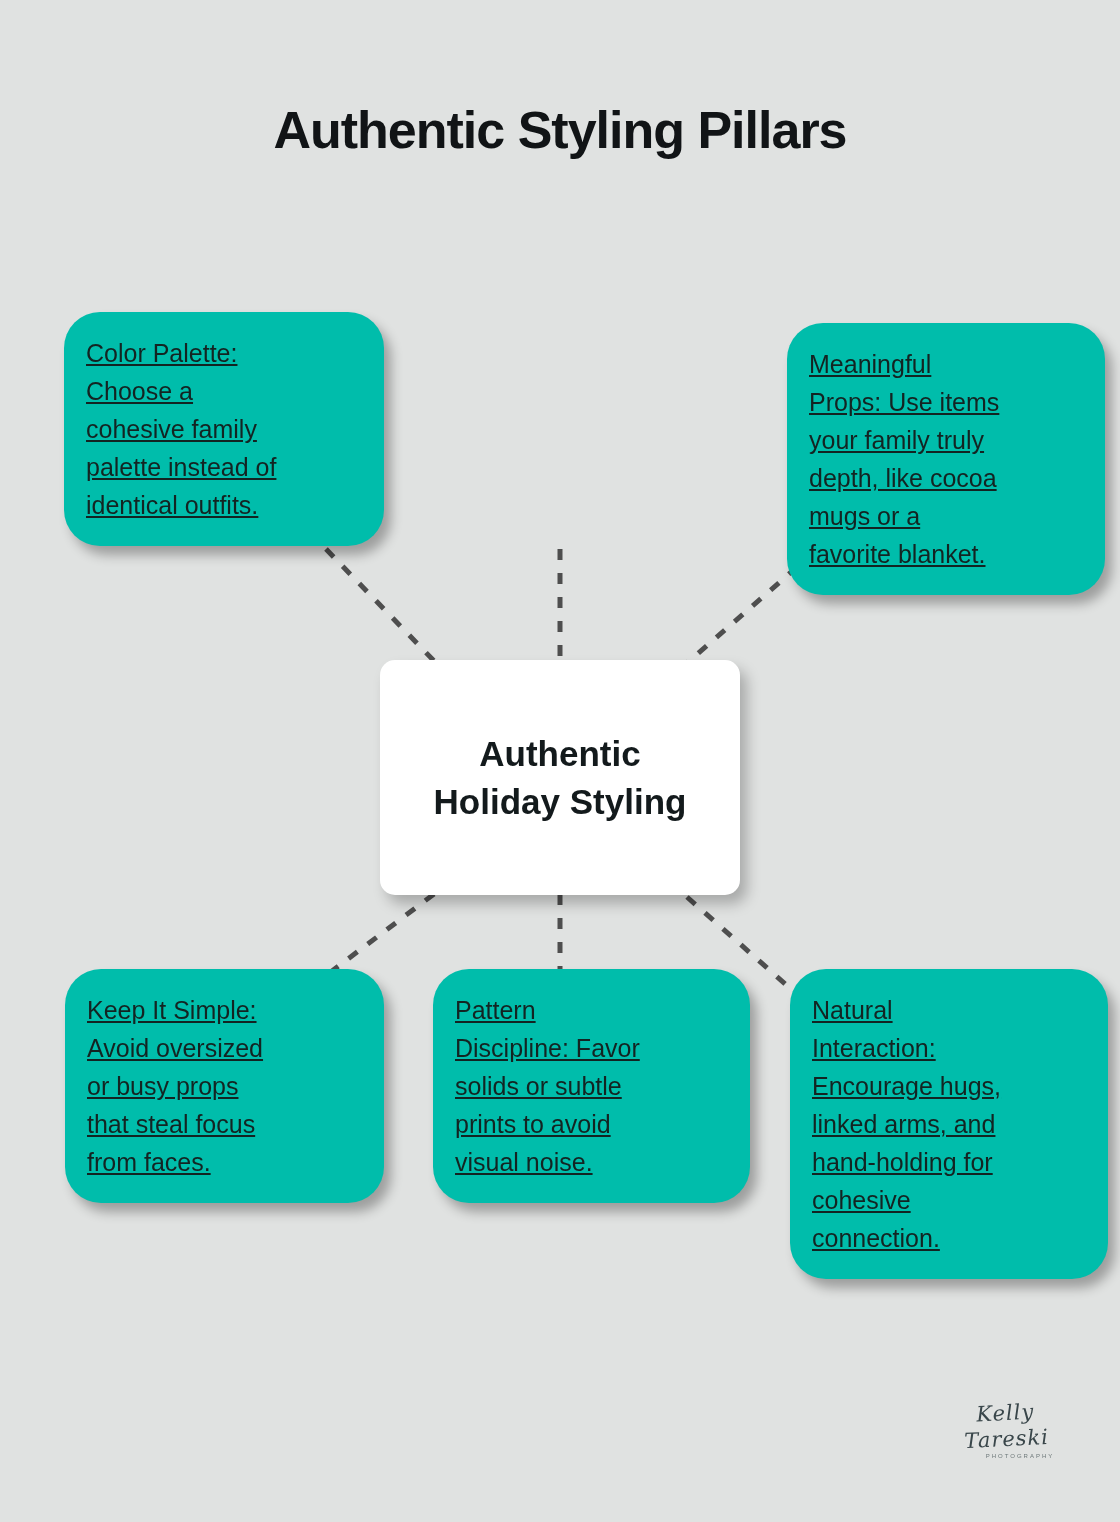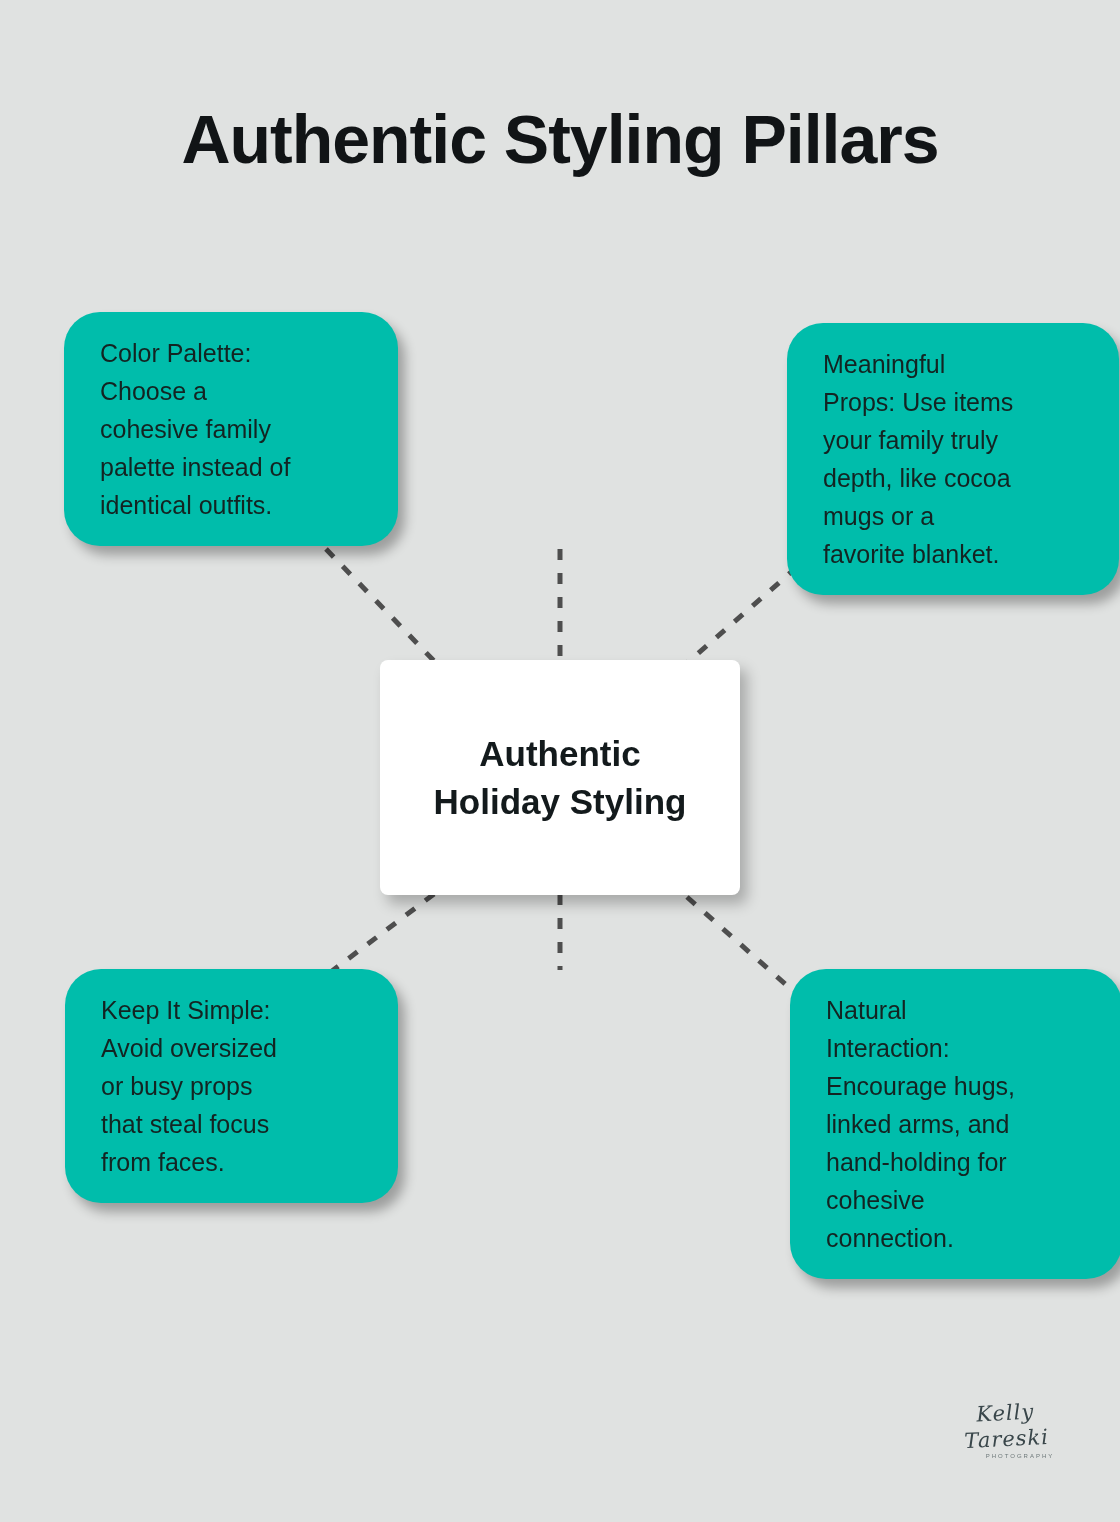--- a/index.html
+++ b/index.html
@@ -13,21 +13,21 @@
     overflow: hidden;
   }
 
   .page-title {
     position: absolute;
     top: 102px;
     left: 0;
     width: 100%;
     margin: 0;
     text-align: center;
-    font-size: 68px;
+    font-size: 52px;
     line-height: 1.1;
     font-weight: 700;
     letter-spacing: -1px;
     color: #111416;
   }
 
   .connectors {
     position: absolute;
     inset: 0;
     width: 100%;
@@ -38,42 +38,43 @@
     stroke: var(--connector, #4E4E4E);
     stroke-width: 5;
     stroke-dasharray: 11 13;
   }
 
   .pillar {
     position: absolute;
     background: var(--accent, #00BDAB);
     color: var(--text, #132422);
     border-radius: 36px;
-    padding: 22px 18px 22px 36px;
+    padding: 22px 18px 22px 22px;
     font-size: 25px;
     line-height: 38px;
     white-space: pre-line;
     box-shadow: 7px 9px 12px rgba(0,0,0,0.30);
+    text-decoration: underline;
   }
 
   .pos-1 { left: 64px;  top: 312px; width: 280px; }
   .pos-2 { left: 433px; top: 312px; width: 274px; }
   .pos-3 { left: 787px; top: 323px; width: 278px; }
   .pos-4 { left: 65px;  top: 969px; width: 279px; }
   .pos-5 { left: 433px; top: 969px; width: 277px; }
   .pos-6 { left: 790px; top: 969px; width: 278px; }
 
   .center-node {
     position: absolute;
     left: 380px;
     top: 660px;
     width: 360px;
     height: 235px;
     background: var(--center-bg, #FFFFFF);
-    border-radius: 8px;
+    border-radius: 15px;
     display: flex;
     align-items: center;
     justify-content: center;
     box-shadow: 7px 9px 14px rgba(0,0,0,0.25);
   }
   .center-node .center-label {
     max-width: 305px;
     text-align: center;
     font-size: 35px;
     line-height: 48px;
@@ -135,20 +136,25 @@
 depth, like cocoa
 mugs or a
 favorite blanket.</div>
 
   <div class="pillar pos-4">Keep It Simple:
 Avoid oversized
 or busy props
 that steal focus
 from faces.</div>
 
+  <div class="pillar pos-5">Pattern
+Discipline: Favor
+solids or subtle
+prints to avoid
+visual noise.</div>
 
   <div class="pillar pos-6">Natural
 Interaction:
 Encourage hugs,
 linked arms, and
 hand-holding for
 cohesive
 connection.</div>
 
   <div class="center-node">

